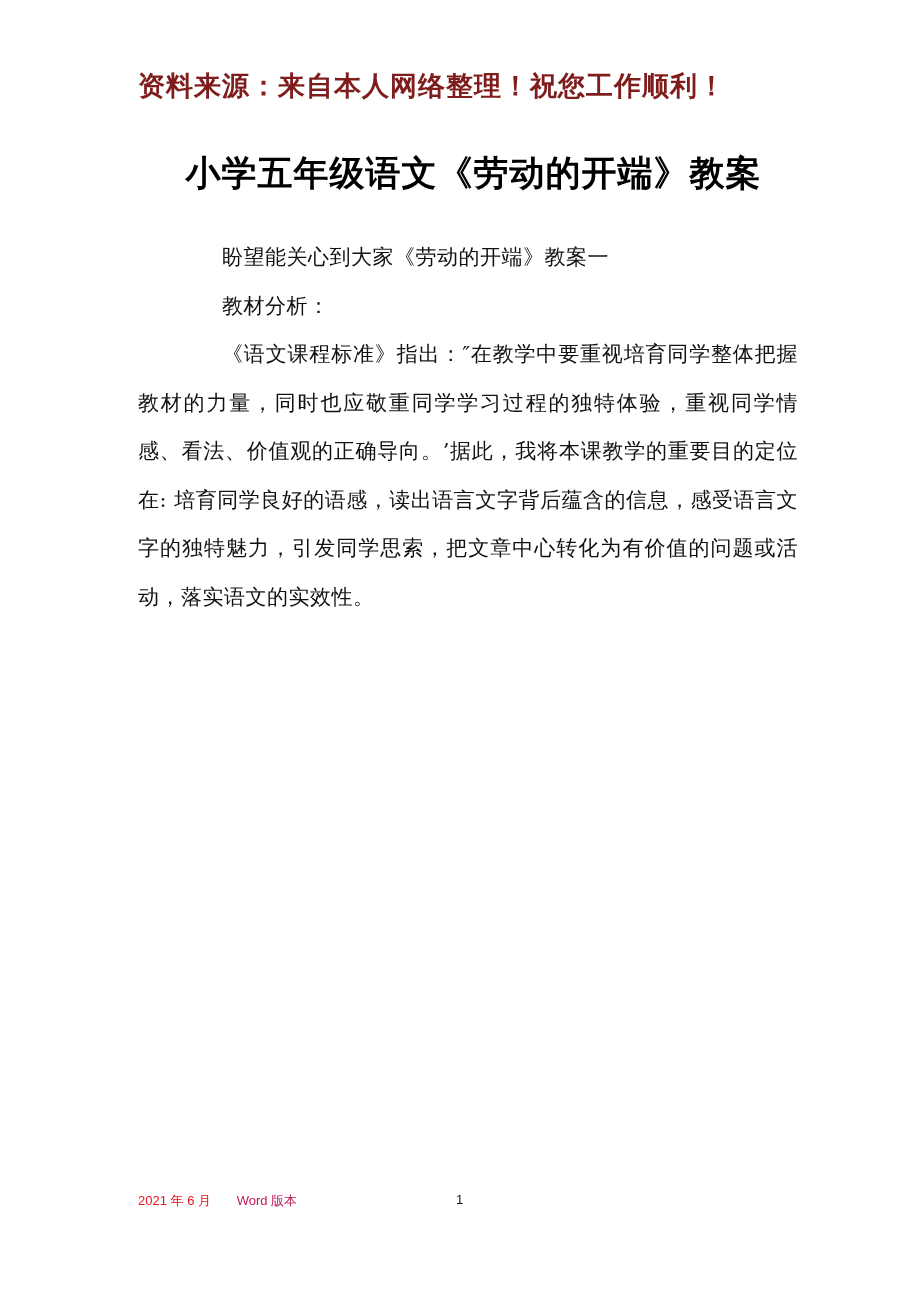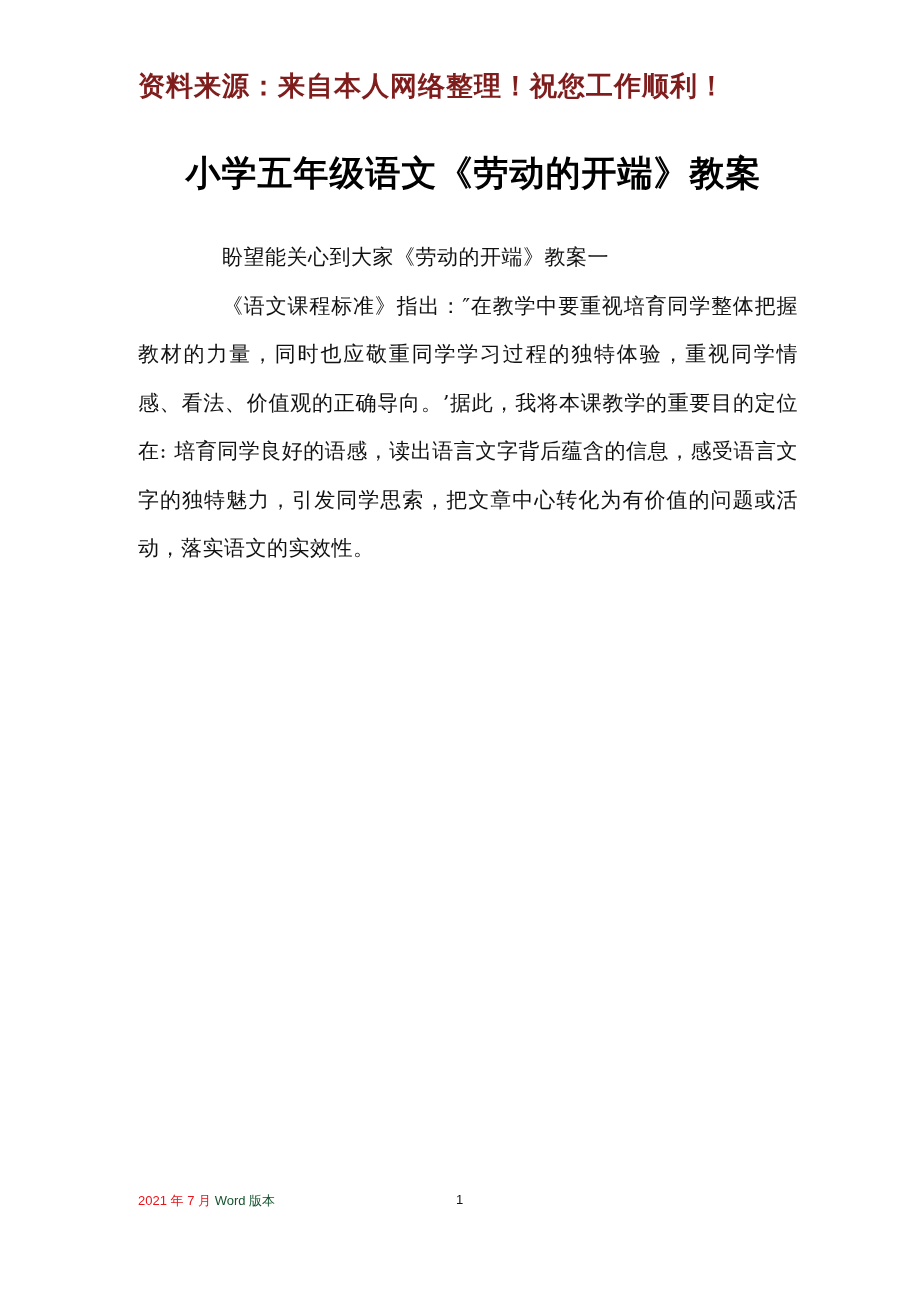--- a/index.html
+++ b/index.html
@@ -12,32 +12,33 @@
            font-size: 35px; font-weight: bold; color: #000; letter-spacing: 1px;
            font-family: "DejaVu Sans", "Liberation Sans", sans-serif; padding-left: 27px; }
   .body-text { position: absolute; left: 138px; width: 660px; top: 233px; }
   .para { font-size: 21px; line-height: 48.5px; margin: 0; text-align: justify;
           text-justify: inter-character; letter-spacing: 0.5px; }
   .indent { text-indent: 84px; }
   .para-indent-label { padding-left: 84px; }
   .footer { position: absolute; top: 1192px; left: 138px; font-size: 13px;
             font-family: "Liberation Sans", "DejaVu Sans", sans-serif; white-space: nowrap; }
   .footer-date { color: #e8141b; }
-  .footer-version { color: #14532d; }
+  .footer-version { color: #be185d; margin-left: 22px; }
   .footer-page { position: absolute; left: 318px; top: 0; color: #111; }
 </style>
 </head>
 <body>
 
 <div class="header">资料来源：来自本人网络整理！祝您工作顺利！</div>
 
 <h1 class="title" style="margin:0;">小学五年级语文《劳动的开端》教案</h1>
 
 <div class="body-text">
   <p class="para para-indent-label">盼望能关心到大家《劳动的开端》教案一</p>
+  <p class="para para-indent-label">教材分析：</p>
   <p class="para indent">《语文课程标准》指出：″在教学中要重视培育同学整体把握教材的力量，同时也应敬重同学学习过程的独特体验，重视同学情感、看法、价值观的正确导向。’据此，我将本课教学的重要目的定位在: 培育同学良好的语感，读出语言文字背后蕴含的信息，感受语言文字的独特魅力，引发同学思索，把文章中心转化为有价值的问题或活动，落实语文的实效性。</p>
 </div>
 
 <div class="footer">
-  <span class="footer-date">2021 年 7 月</span>
+  <span class="footer-date">2021 年 6 月</span>
   <span class="footer-version">Word 版本</span>
   <span class="footer-page">1</span>
 </div>
 
 </body></html>

